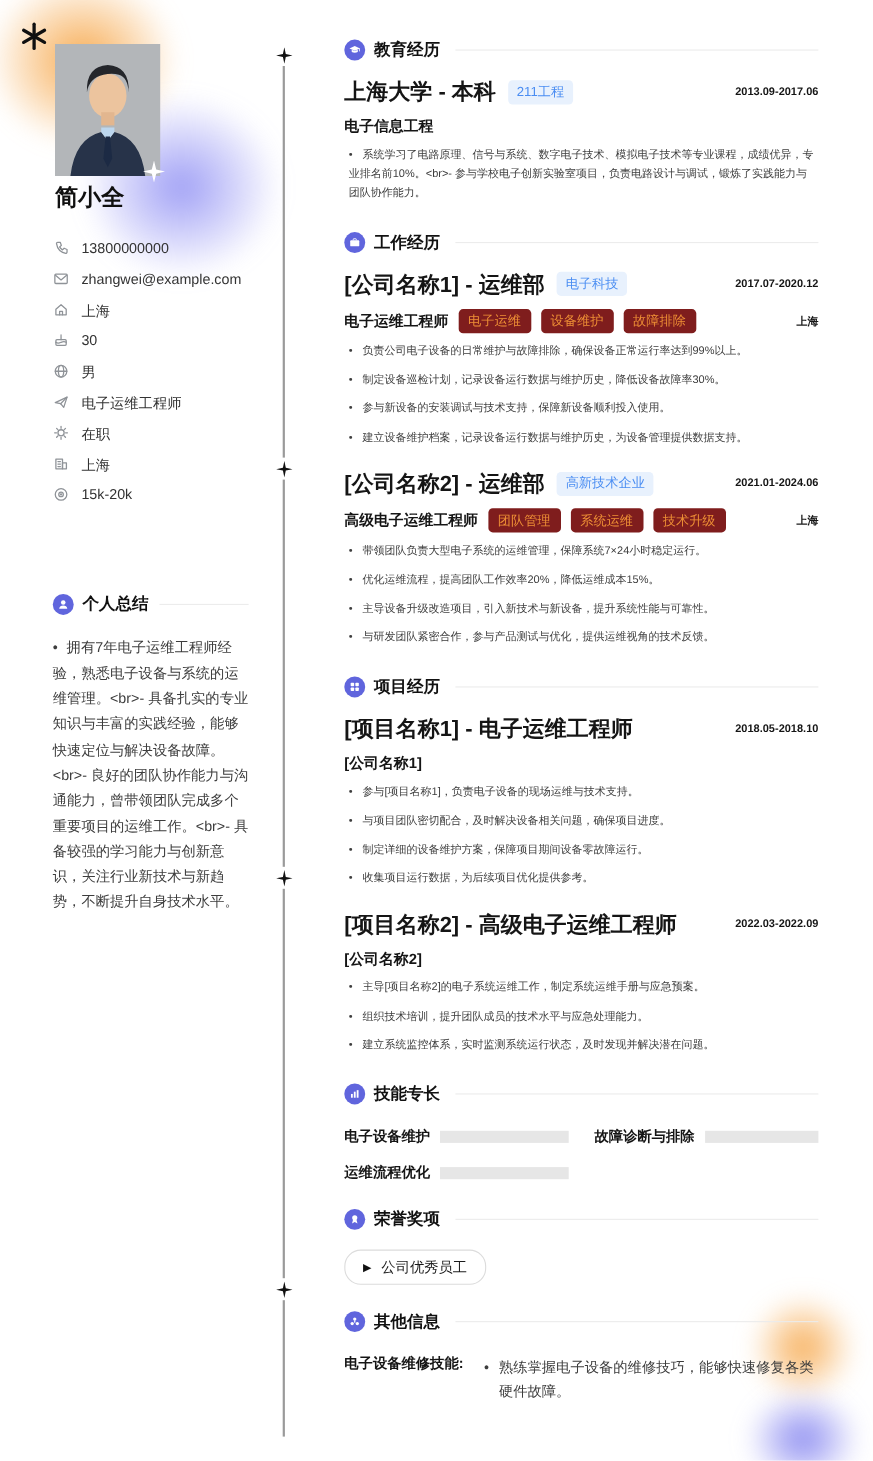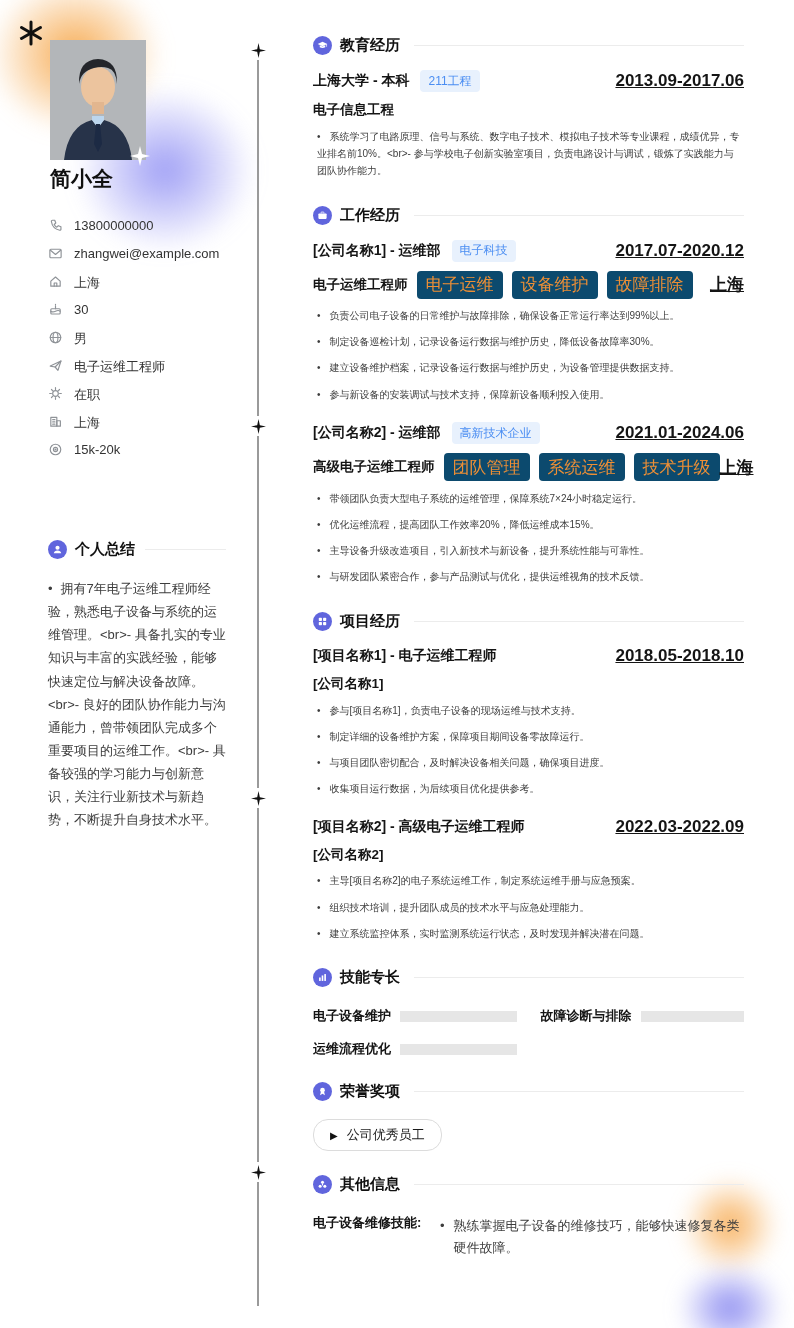--- a/index.html
+++ b/index.html
@@ -49,28 +49,28 @@
   .main{position:absolute;left:313px;top:36px;width:431px;}
   .sec-header{display:flex;align-items:center;}
   .sec-icon{width:19px;height:19px;border-radius:50%;background:#6065dd;flex-shrink:0;
       display:flex;align-items:center;justify-content:center;margin-right:8px;}
   .sec-icon svg{width:11px;height:11px;fill:#fff;stroke:none;}
   .sec-title{font-size:15px;font-weight:bold;color:#111;white-space:nowrap;}
   .sec-rule{flex:1;height:1px;background:#ececec;margin-left:14px;}
 
   .item-row{display:flex;align-items:center;margin-top:15px;}
   .item-row.tight{margin-top:9px;}
-  .item-main{font-size:14px;font-weight:bold;color:#151515;white-space:nowrap;}
+  .item-main{font-size:20px;font-weight:bold;color:#151515;white-space:nowrap;}
   .badge-blue{margin-left:11px;background:#e8f1fd;color:#4a8df2;font-size:12px;
       padding:2.5px 8px;border-radius:4px;white-space:nowrap;}
-  .tag{margin-left:9px;background:#0c4a6e;color:#ee8f35;font-size:17px;
+  .tag{margin-left:9px;background:#7f1d1d;color:#ee8f35;font-size:12px;
       padding:2.5px 9px;border-radius:4px;white-space:nowrap;}
   .tag:first-of-type{margin-left:13px;}
   .spacer{flex:1;}
-  .date,.loc{font-size:17px;font-weight:bold;color:#151515;white-space:nowrap;text-decoration:underline;}
+  .date,.loc{font-size:10px;font-weight:bold;color:#151515;white-space:nowrap;}
 
   .bullets{margin-top:6px;}
   .bullets p{margin:4px;padding:2.5px 0;font-size:10px;line-height:1.72;color:#3d3d3d;}
   .bullet-mark{margin-right:9px;}
 
   .block{margin-bottom:24px;}
   .sub-block{margin-bottom:17px;}
 
   
   .skills-grid{display:grid;grid-template-columns:1fr 1fr;column-gap:24px;row-gap:15px;margin-top:20px;}
@@ -298,22 +298,22 @@
           <span class="item-main" style="font-size:13.5px">电子运维工程师</span>
           <span class="tag">电子运维</span>
           <span class="tag">设备维护</span>
           <span class="tag">故障排除</span>
           <span class="spacer"></span>
           <span class="loc">上海</span>
         </div>
         <div class="bullets">
           <p><span class="bullet-mark">•</span><span>负责公司电子设备的日常维护与故障排除，确保设备正常运行率达到99%以上。</span></p>
           <p><span class="bullet-mark">•</span><span>制定设备巡检计划，记录设备运行数据与维护历史，降低设备故障率30%。</span></p>
+          <p><span class="bullet-mark">•</span><span>参与新设备的安装调试与技术支持，保障新设备顺利投入使用。</span></p>
           <p><span class="bullet-mark">•</span><span>建立设备维护档案，记录设备运行数据与维护历史，为设备管理提供数据支持。</span></p>
-          <p><span class="bullet-mark">•</span><span>参与新设备的安装调试与技术支持，保障新设备顺利投入使用。</span></p>
         </div>
       </div>
 
       <div class="sub-block">
         <div class="item-row">
           <span class="item-main">[公司名称2] - 运维部</span>
           <span class="badge-blue">高新技术企业</span>
           <span class="spacer"></span>
           <span class="date">2021.01-2024.06</span>
         </div>
@@ -352,22 +352,22 @@
         <div class="item-row">
           <span class="item-main">[项目名称1] - 电子运维工程师</span>
           <span class="spacer"></span>
           <span class="date">2018.05-2018.10</span>
         </div>
         <div class="item-row tight">
           <span class="item-main" style="font-size:13.5px">[公司名称1]</span>
         </div>
         <div class="bullets">
           <p><span class="bullet-mark">•</span><span>参与[项目名称1]，负责电子设备的现场运维与技术支持。</span></p>
+          <p><span class="bullet-mark">•</span><span>与项目团队密切配合，及时解决设备相关问题，确保项目进度。</span></p>
           <p><span class="bullet-mark">•</span><span>制定详细的设备维护方案，保障项目期间设备零故障运行。</span></p>
-          <p><span class="bullet-mark">•</span><span>与项目团队密切配合，及时解决设备相关问题，确保项目进度。</span></p>
           <p><span class="bullet-mark">•</span><span>收集项目运行数据，为后续项目优化提供参考。</span></p>
         </div>
       </div>
 
       <div class="sub-block">
         <div class="item-row">
           <span class="item-main">[项目名称2] - 高级电子运维工程师</span>
           <span class="spacer"></span>
           <span class="date">2022.03-2022.09</span>
         </div>

